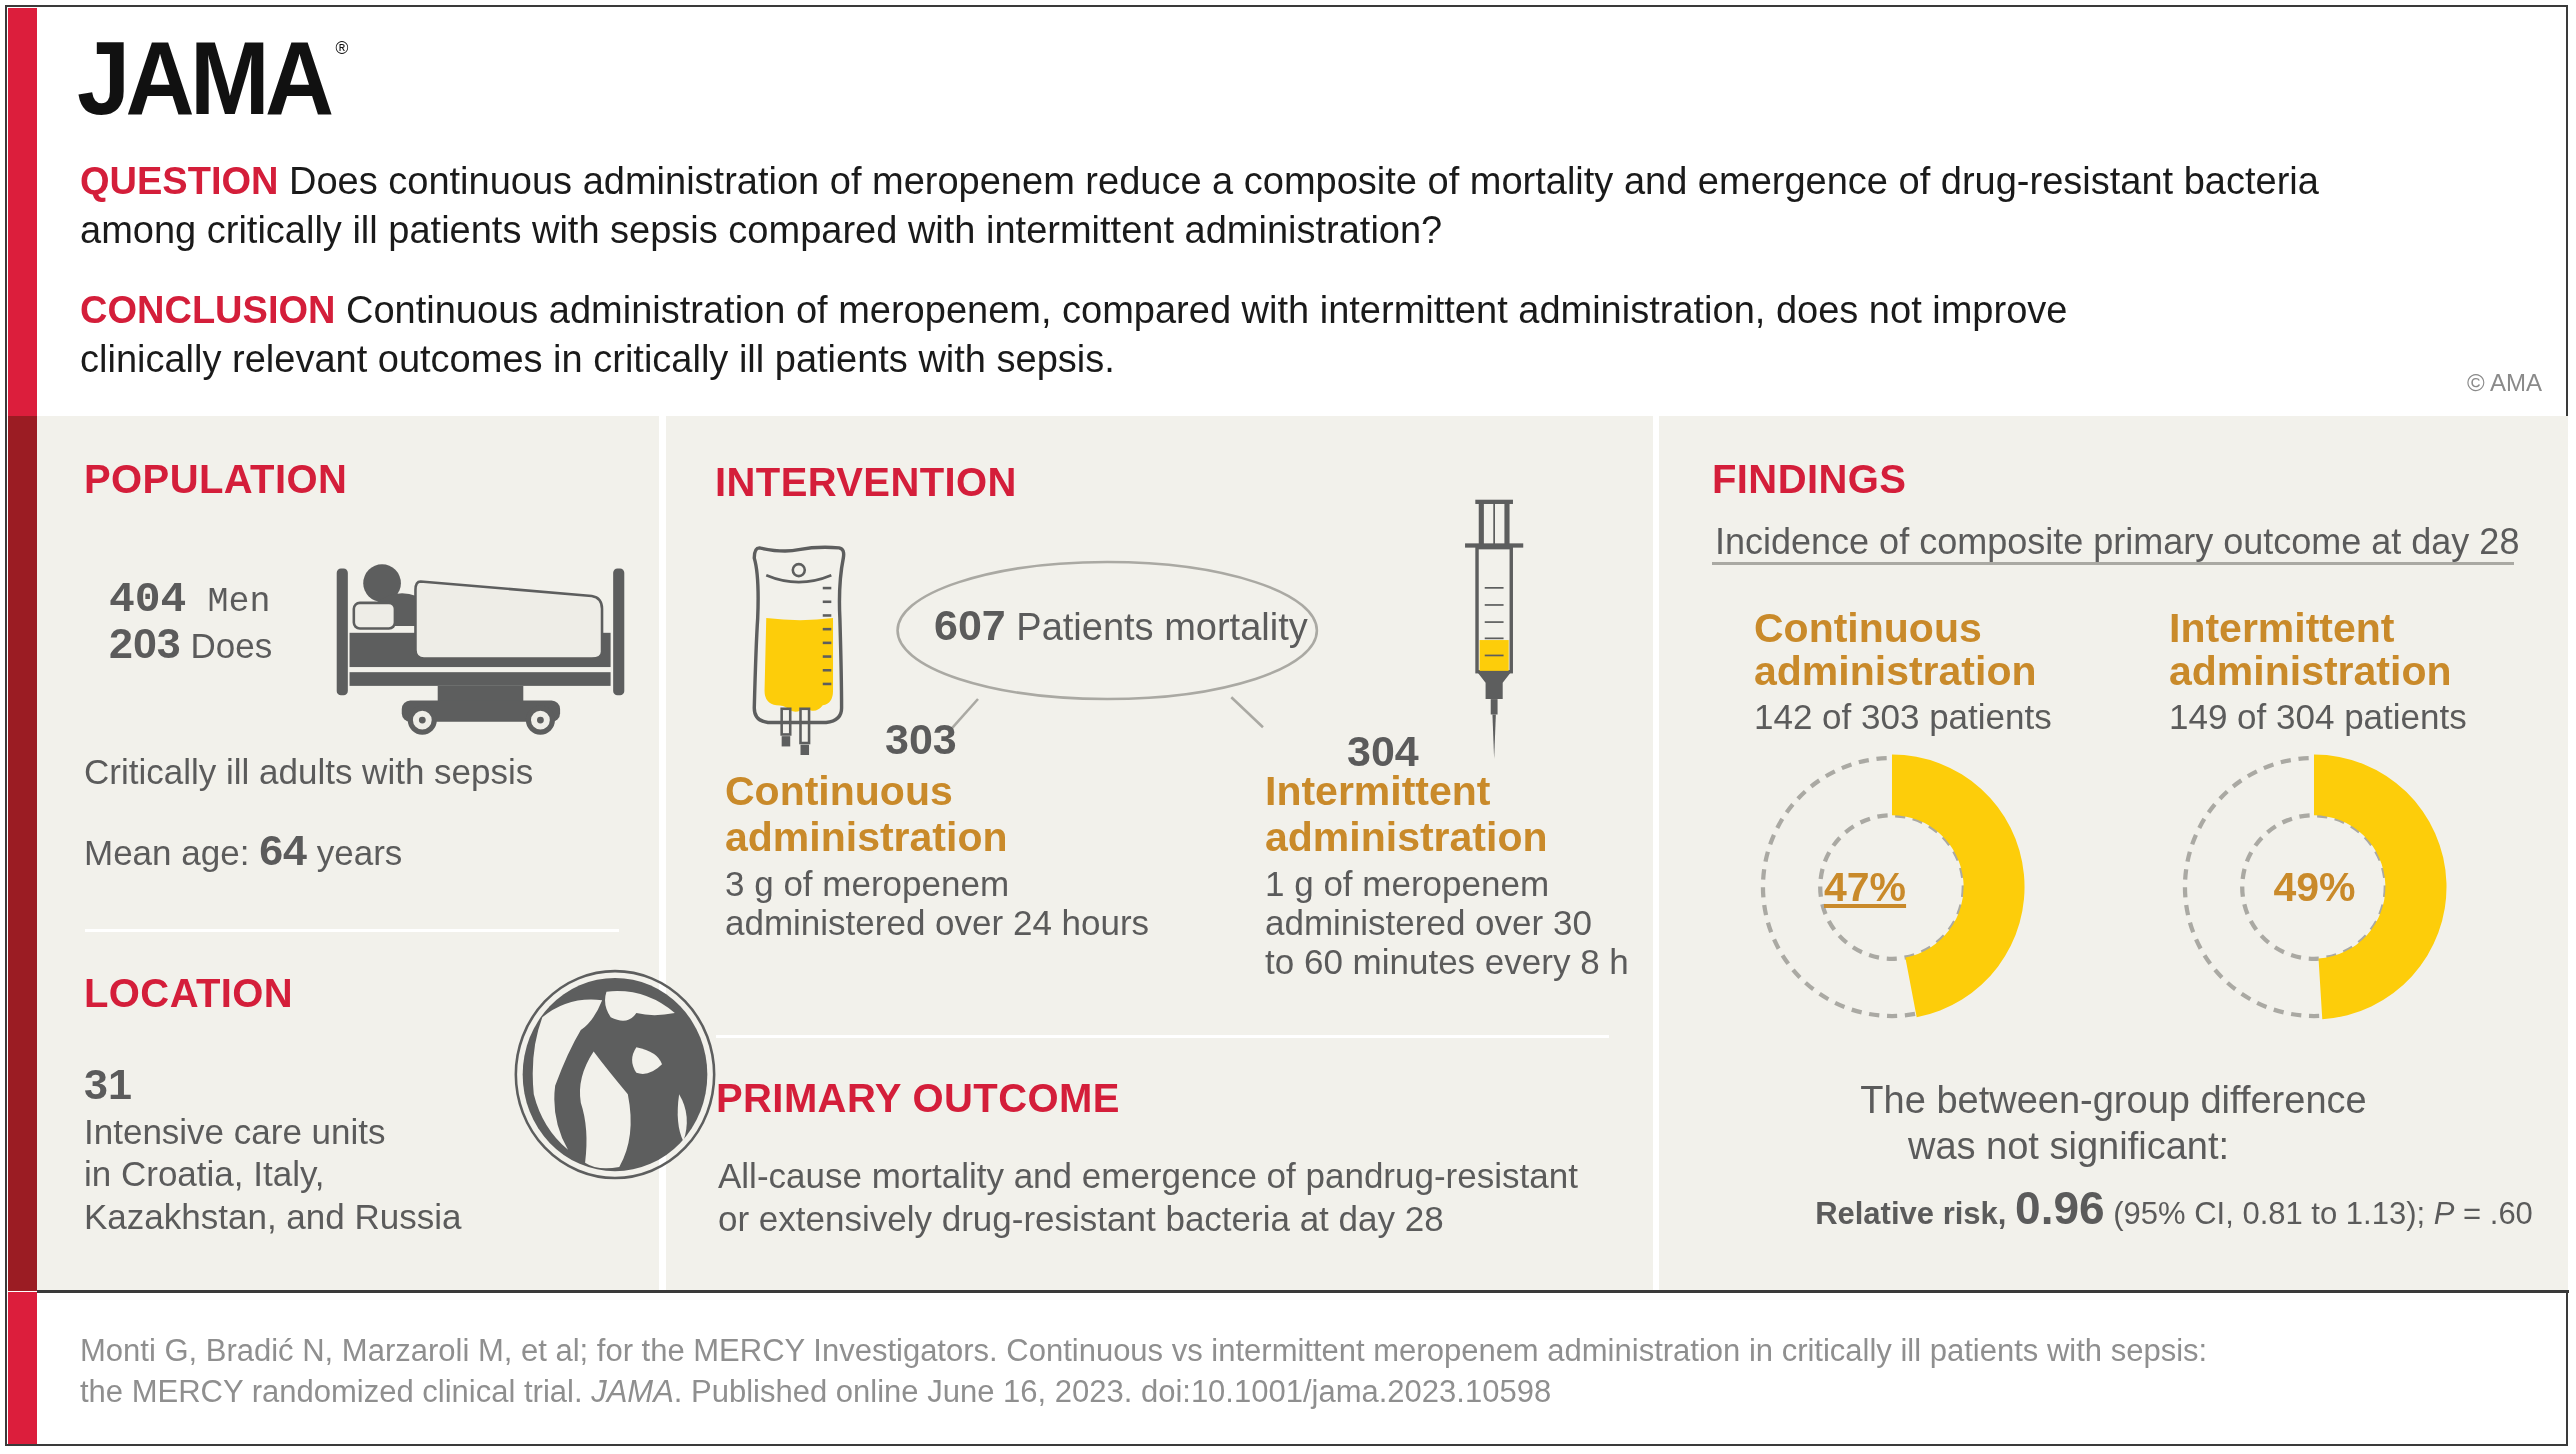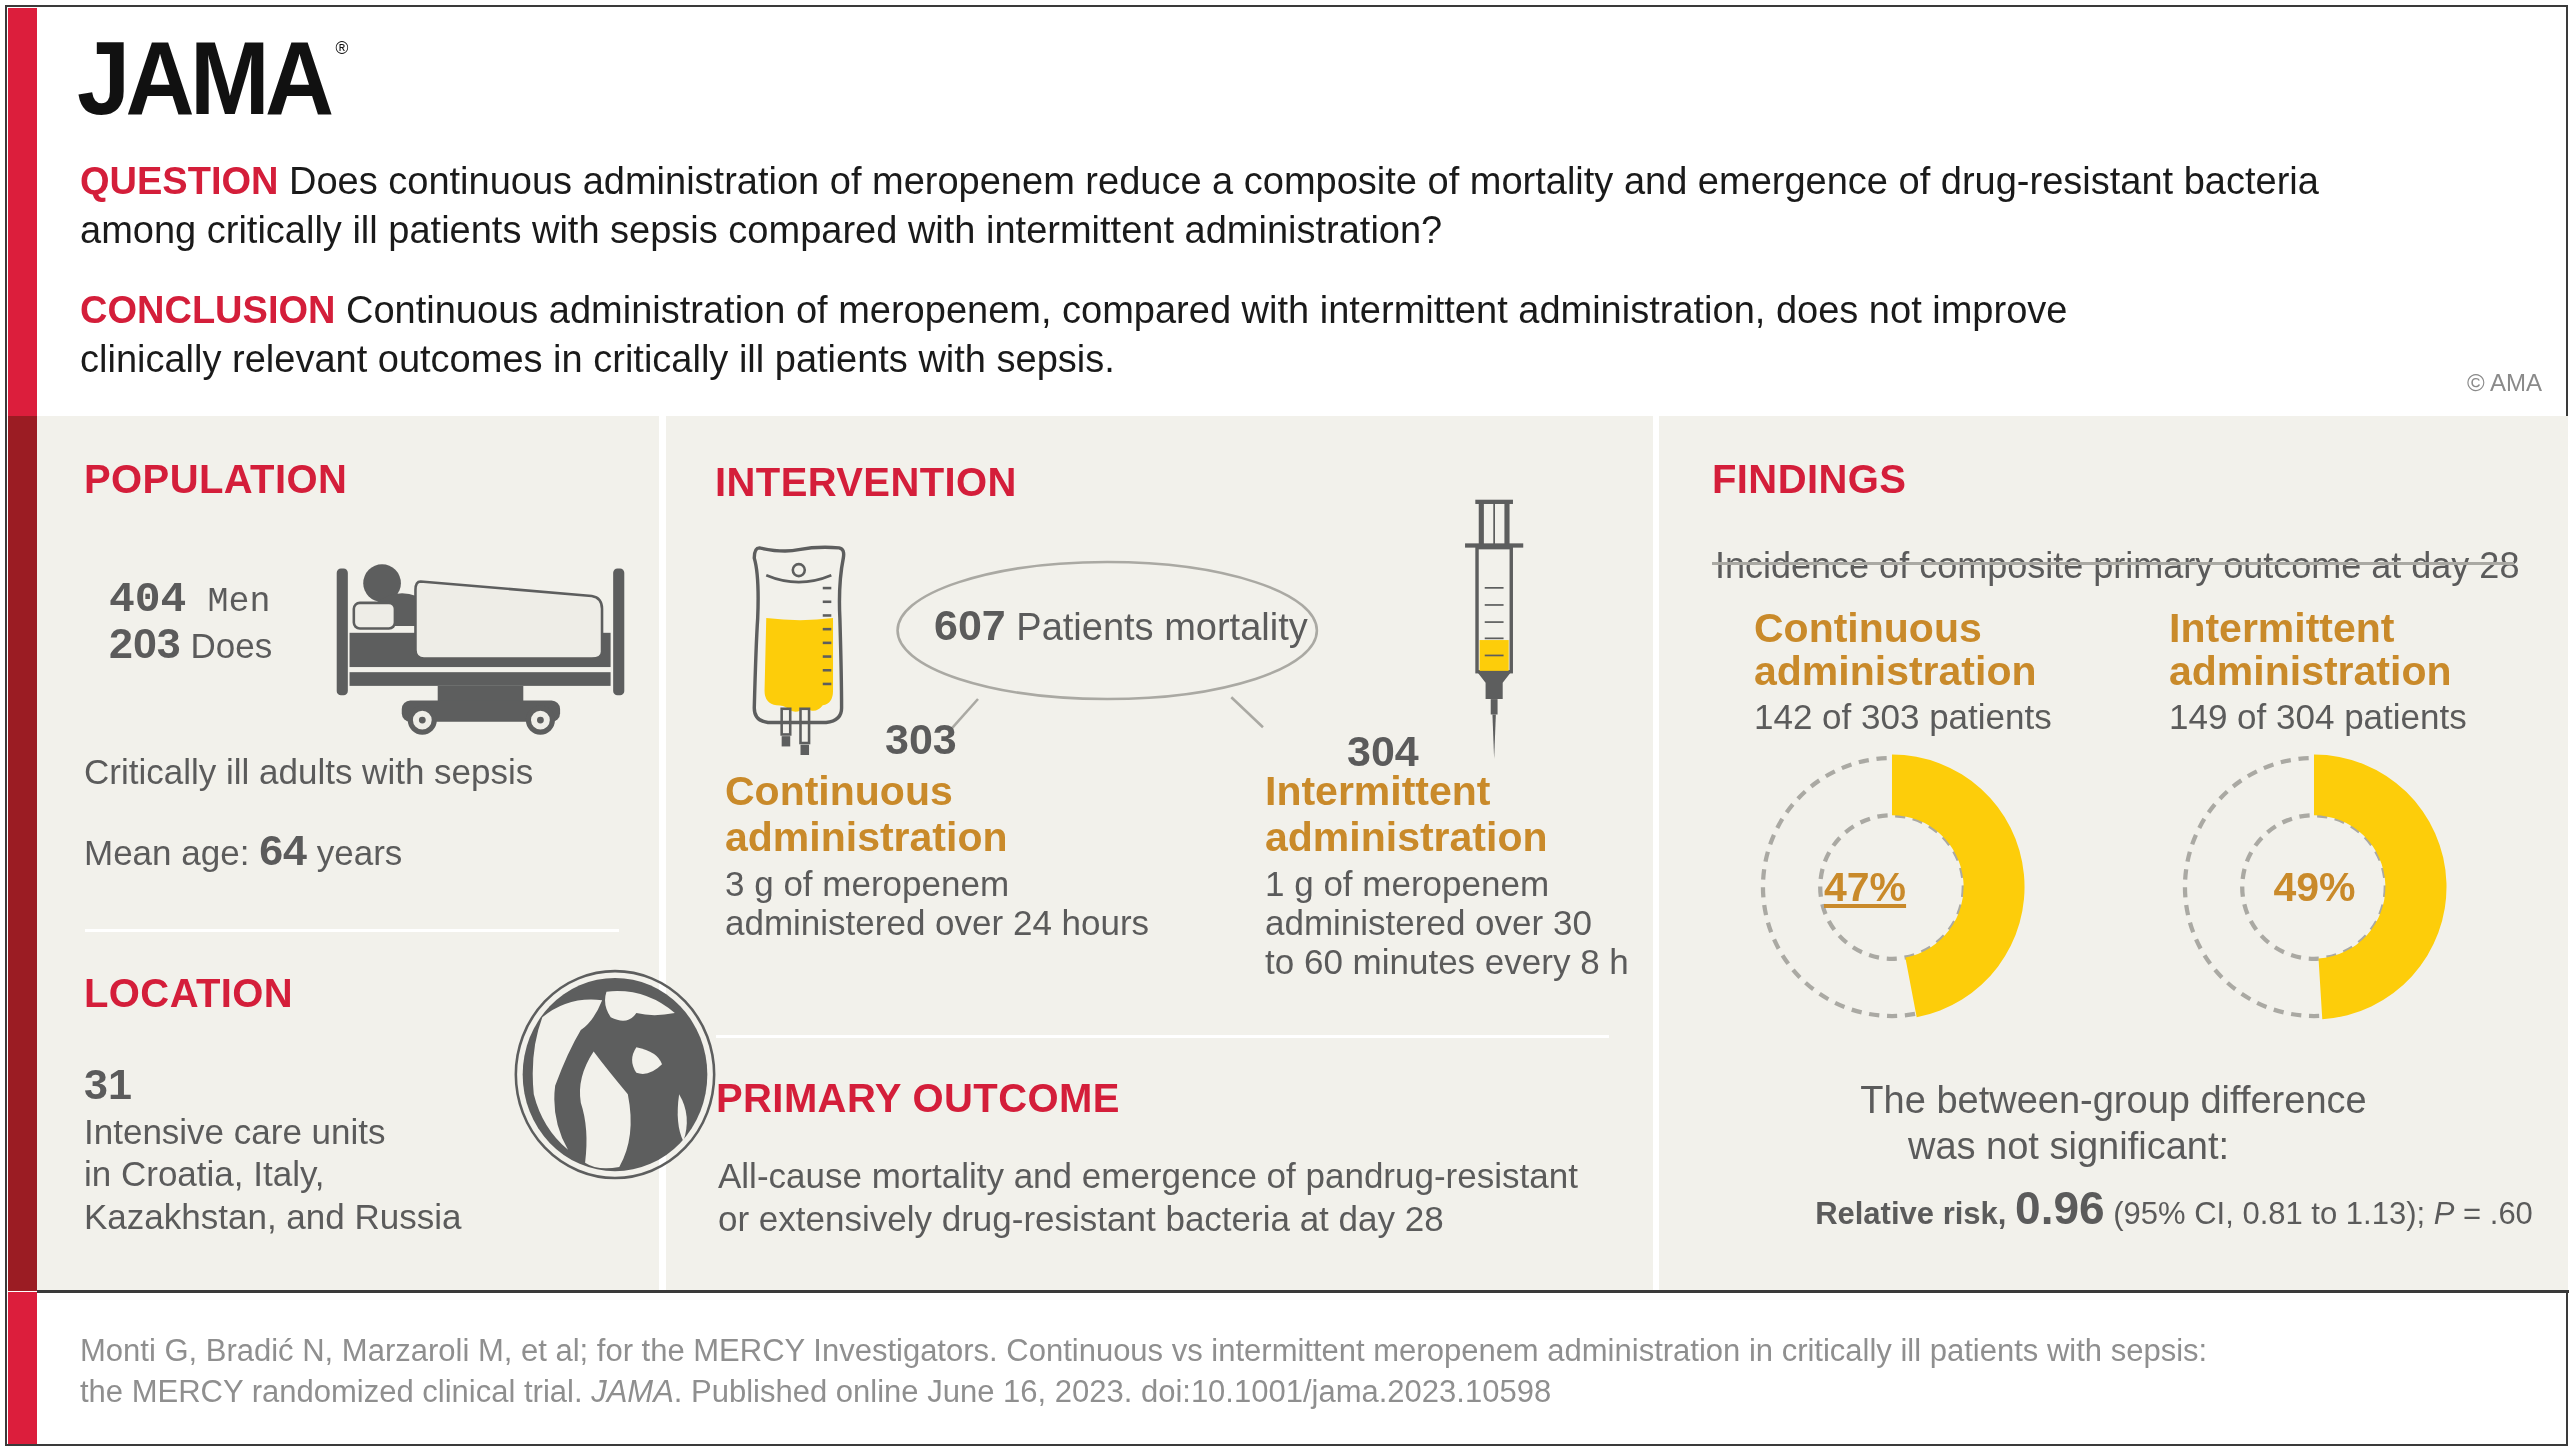--- a/index.html
+++ b/index.html
@@ -176,21 +176,21 @@
 <div class="t" style="left:1265px;top:901px;">administered over 30</div>
 <div class="t" style="left:1265px;top:940px;">to 60 minutes every 8 h</div>
 
 <div class="divider" style="left:716px;top:1035px;width:893px;"></div>
 
 <div class="h" style="left:716px;top:1076px;">PRIMARY OUTCOME</div>
 <div class="t" style="left:718px;top:1154px;">All-cause mortality and emergence of pandrug-resistant</div>
 <div class="t" style="left:718px;top:1197px;">or extensively drug-resistant bacteria at day 28</div>
 
 <div class="h" style="left:1712px;top:457px;">FINDINGS</div>
-<div class="t" style="left:1715px;top:520px;font-size:36px;margin-top:24px;">Incidence of composite primary outcome at day 28</div>
+<div class="t" style="left:1715px;top:520px;font-size:36px;">Incidence of composite primary outcome at day 28</div>
 <div style="position:absolute;left:1712px;top:562px;width:802px;height:3.4px;background:#AAA9A3;"></div>
 
 <div class="gold" style="left:1754px;top:605px;">Continuous</div>
 <div class="gold" style="left:1754px;top:648px;">administration</div>
 <div class="t" style="left:1754px;top:695px;">142 of 303 patients</div>
 
 <div class="gold" style="left:2169px;top:605px;">Intermittent</div>
 <div class="gold" style="left:2169px;top:648px;">administration</div>
 <div class="t" style="left:2169px;top:695px;">149 of 304 patients</div>
 

